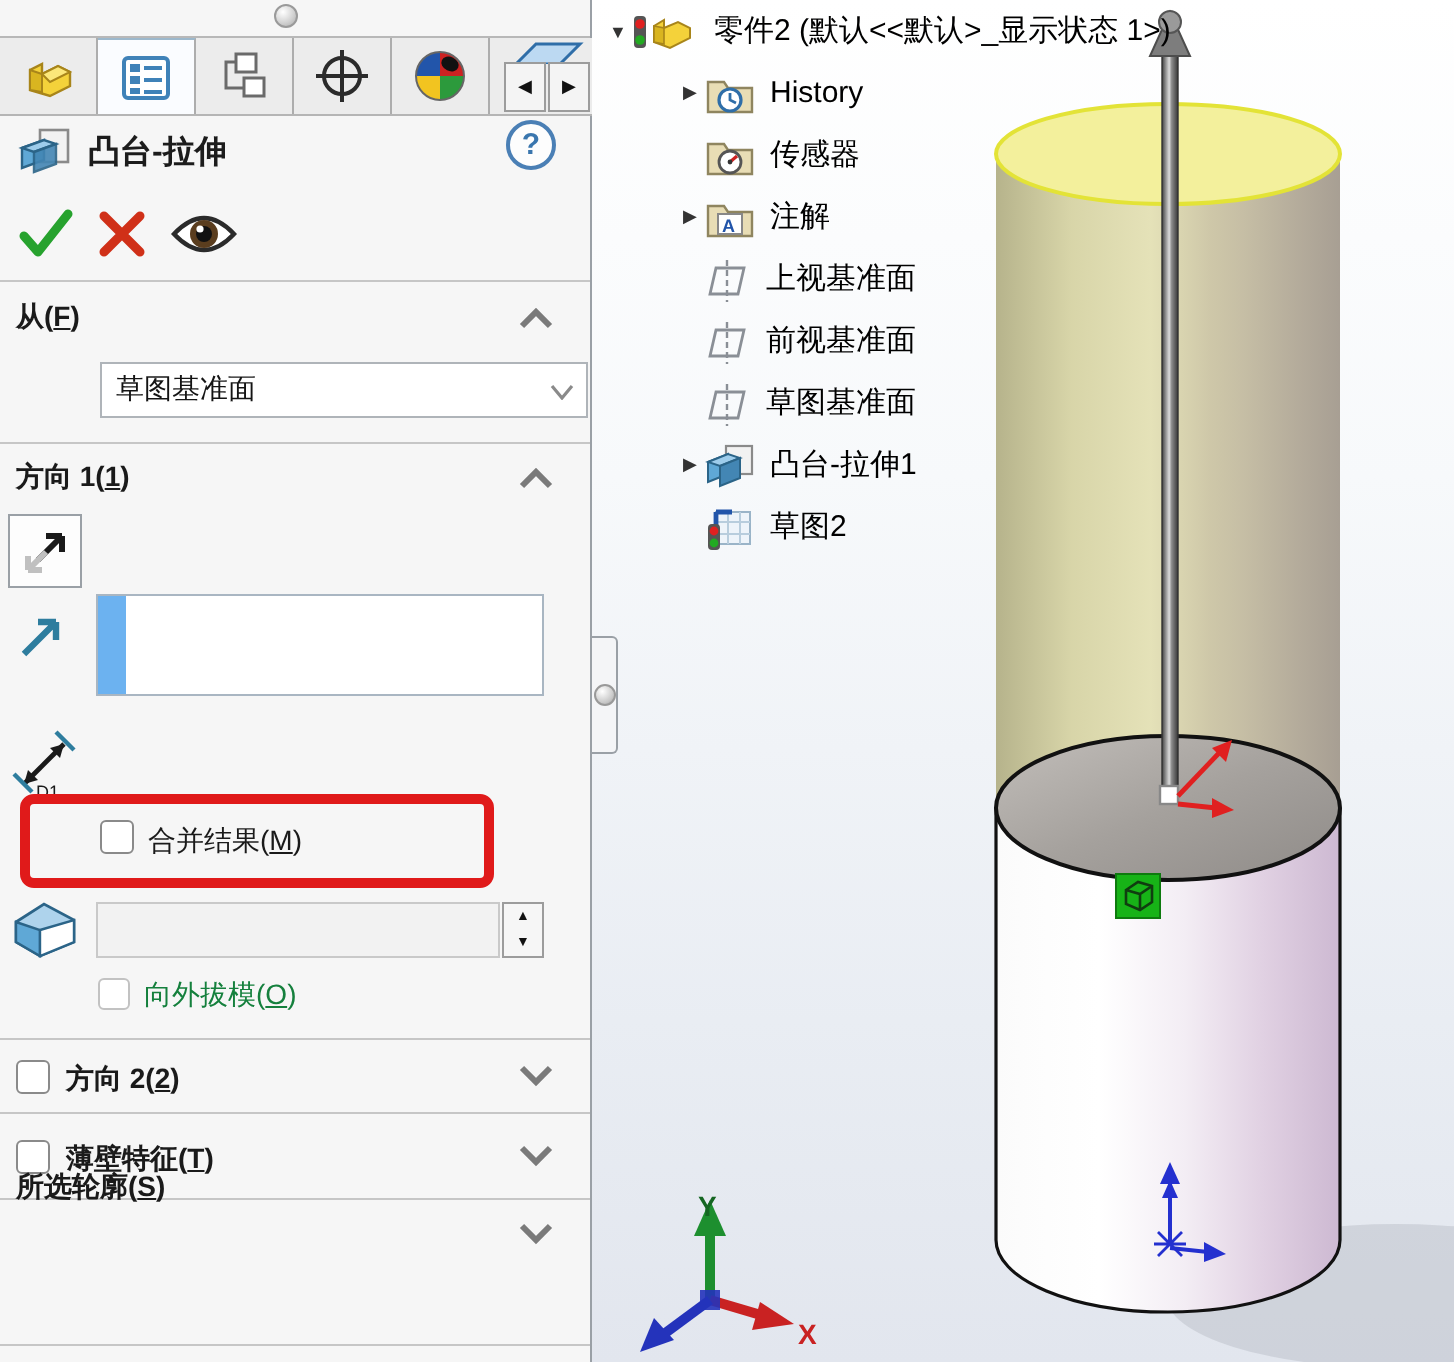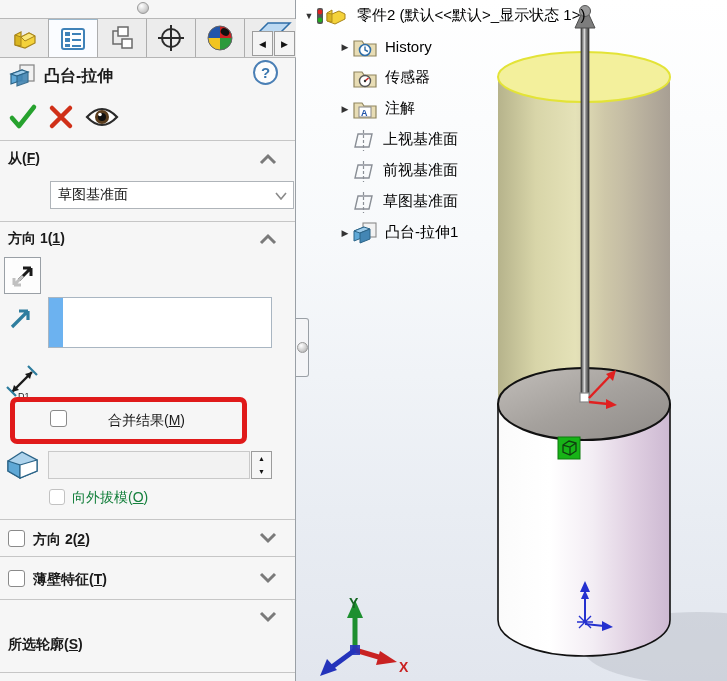--- a/index.html
+++ b/index.html
@@ -203,21 +203,21 @@
     <svg width="40" height="36" viewBox="0 0 40 36" style="position:absolute;left:4px;top:364px;">
       <path d="M8 28 L28 8" stroke="#1a1a1a" stroke-width="2.4"></path>
       <path d="M8 28 L15 26 L10 21 Z" fill="#1a1a1a"></path>
       <path d="M28 8 L21 10 L26 15 Z" fill="#1a1a1a"></path>
       <path d="M3 23 L12 32 M24 2 L33 11" stroke="#2e7d9e" stroke-width="2.2"></path>
       <text x="14" y="35" font-size="9" fill="#1a1a1a">D1</text>
     </svg>
 
     <div class="red-box"></div>
     <div class="checkbox" style="left:50px;top:410px;"></div>
-    <div class="cb-label" style="left:74px;top:412px;margin-left:34px;">合并结果(<u>M</u>)</div>
+    <div class="cb-label" style="left:74px;top:412px;">合并结果(<u>M</u>)</div>
 
     <svg width="38" height="36" viewBox="0 0 38 36" style="position:absolute;left:4px;top:447px;">
       <path d="M4 14 L18 5 L33 13 L33 24 L16 31 L4 24 Z" fill="#aed3ec" stroke="#2b6488" stroke-width="1.4"></path>
       <path d="M4 14 L16 18 L16 31 L4 24 Z" fill="#5fa8d6" stroke="#2b6488" stroke-width="1.2"></path>
       <path d="M16 18 L33 13 L33 24 L16 31 Z" fill="#ffffff" stroke="#2b6488" stroke-width="1.2"></path>
     </svg>
     <div class="spin-field disabled" style="left:48px;top:451px;width:224px;">
       <div class="txt"></div>
       <div class="spinner">
         <div class="up">▲</div>
@@ -238,21 +238,21 @@
     <div class="divider" style="top:556px;"></div>
 
     <div class="checkbox" style="left:8px;top:570px;"></div>
     <div class="cb-label bold" style="left:33px;top:571px;">薄壁特征(<u>T</u>)</div>
     <svg class="chevron" style="top:571px;" viewBox="0 0 20 14">
       <path d="M3 3 L10 10 L17 3" fill="none" stroke="#7a7a7a" stroke-width="3"></path>
     </svg>
 
     <div class="divider" style="top:599px;"></div>
 
-    <div class="sec-header" style="top:636px;">所选轮廓(<u>S</u>)</div>
+    <div class="sec-header" style="top:585px;">所选轮廓(<u>S</u>)</div>
     <svg class="chevron" style="top:610px;" viewBox="0 0 20 14">
       <path d="M3 3 L10 10 L17 3" fill="none" stroke="#7a7a7a" stroke-width="3"></path>
     </svg>
 
     <div class="divider" style="top:672px;"></div>
   </aside>
 
   <div id="viewport">
 
     <svg id="model-svg" width="431" height="681" viewBox="0 0 431 681">
@@ -424,19 +424,33 @@
           <span class="t-icon">
             <svg width="26" height="24" viewBox="0 0 26 24">
               <rect x="11" y="2" width="13" height="14" fill="#f2f2f2" stroke="#8a8a8a" stroke-width="1.1"></rect>
               <path d="M2 10 L12 6 L12 16 L2 20 Z" fill="#5fa8d6" stroke="#2b6488" stroke-width="1"></path>
               <path d="M2 10 L12 6 L18 8 L8 12 Z" fill="#9dcceb" stroke="#2b6488" stroke-width="1"></path>
               <path d="M8 12 L18 8 L18 18 L8 22 Z" fill="#4386b4" stroke="#2b6488" stroke-width="1"></path>
             </svg>
           </span>
           <span>凸台-拉伸1</span>
         </div>
+        <div class="tree-row child">
+          <span class="arrow"></span>
+          <span class="t-icon">
+            <svg width="26" height="24" viewBox="0 0 26 24">
+              <rect x="6" y="4" width="17" height="16" fill="#eef4fa" stroke="#9ab4c8" stroke-width="1"></rect>
+              <path d="M12 4 L12 20 M18 4 L18 20 M6 9 L23 9 M6 15 L23 15" stroke="#b8cddd" stroke-width="1"></path>
+              <path d="M6 4 L14 4 M6 4 L6 12" stroke="#2255aa" stroke-width="2.4"></path>
+              <rect x="2" y="10" width="6" height="13" rx="2" fill="#555"></rect>
+              <circle cx="5" cy="13.5" r="2.2" fill="#e02020"></circle>
+              <circle cx="5" cy="19.5" r="2.2" fill="#22aa22"></circle>
+            </svg>
+          </span>
+          <span>草图2</span>
+        </div>
       </div>
 
     <div class="splitter-tab">
       <div class="knob"></div>
     </div>
   </div>
 </div>
 
 </body></html>

